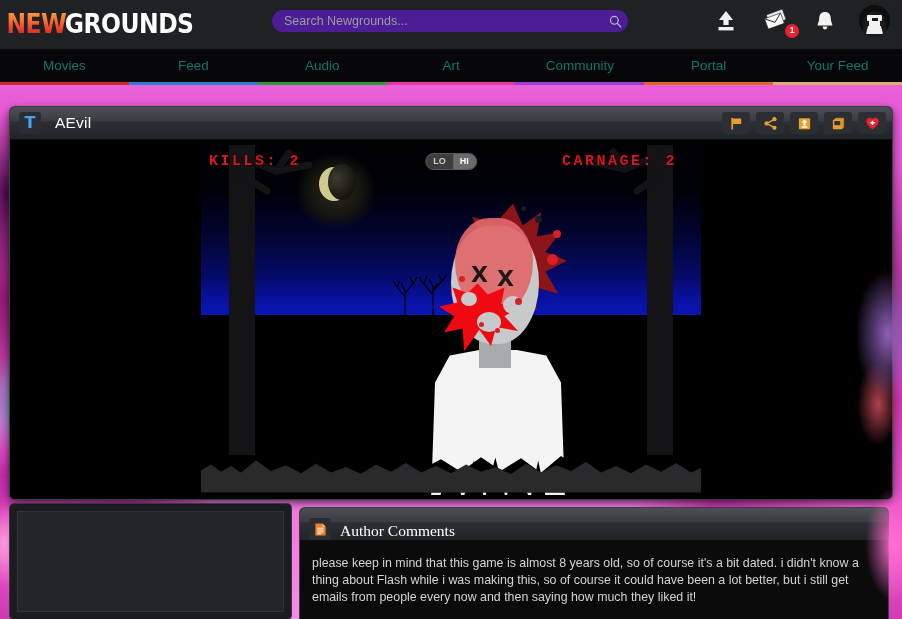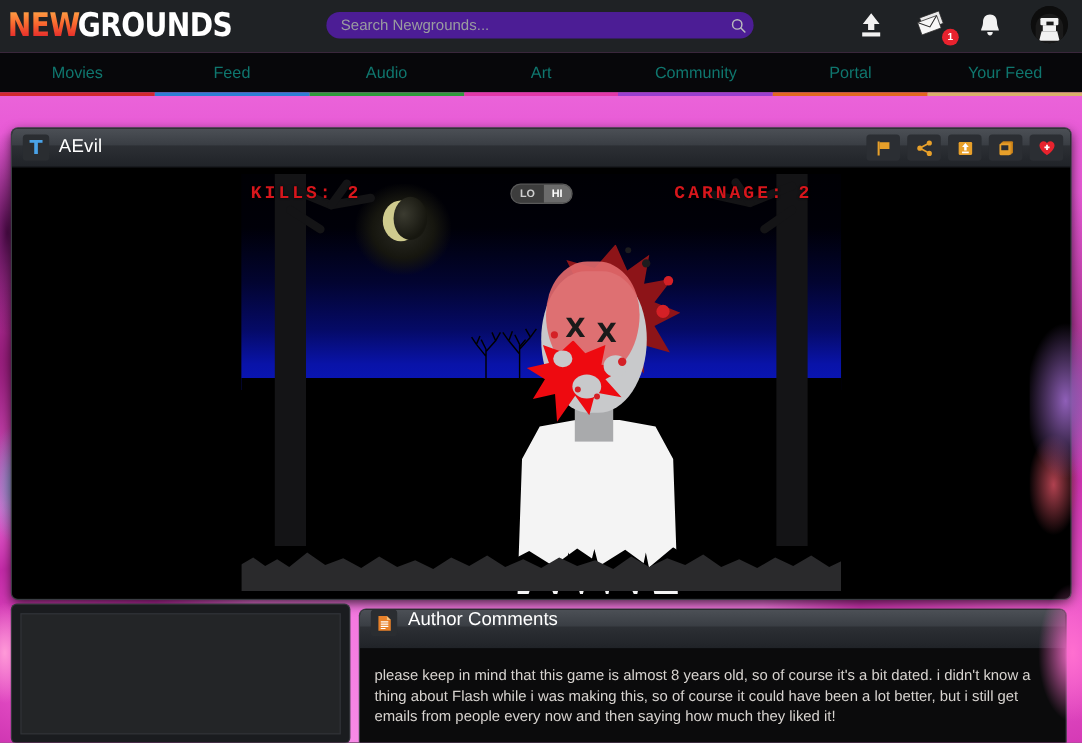--- a/index.html
+++ b/index.html
@@ -37,21 +37,21 @@
     background:
       radial-gradient(ellipse 46px 90px at 30px 260px, #8f5fb8 0%, rgba(143,95,184,0) 72%),
       radial-gradient(ellipse 30px 60px at 20px 330px, #b0414f 0%, rgba(176,65,79,0) 70%),
       radial-gradient(ellipse 40px 80px at 36px 470px, #ff6fd0 0%, rgba(255,111,208,0) 72%);
     pointer-events: none;
   }
 
   
   #header {
     position: relative; z-index: 5;
-    height: 44px; width: 902px;
+    height: 49px; width: 902px;
     background: #1f2225;
     display: flex; align-items: center;
   }
   #logo {
     margin-left: 7px;
     font-family: "DejaVu Sans", sans-serif;
     font-weight: bold; font-size: 23px; letter-spacing: -0.5px;
     line-height: 1;
     display: flex; align-items: center;
     cursor: pointer;
@@ -141,21 +141,21 @@
   }
   #rating-icon {
     width: 22px; height: 22px; border-radius: 3px;
     background: #2a2d31;
     display: flex; align-items: center; justify-content: center;
     color: #4aa3e8; font-weight: bold; font-size: 16px;
     font-family: "DejaVu Sans", sans-serif;
     line-height: 1;
   }
   #game-title {
-    margin-left: 8px; color: #fff; font-size: 15.5px;
+    margin-left: 14px; color: #fff; font-size: 15.5px;
     font-family: "Liberation Sans", sans-serif;
     letter-spacing: .2px;
   }
   #game-actions { margin-left: auto; display: flex; gap: 6px; }
   .act-btn {
     width: 28px; height: 22px; border-radius: 3px;
     background: #2b2e33;
     display: flex; align-items: center; justify-content: center;
     cursor: pointer;
   }
@@ -299,21 +299,21 @@
     width: 588px; height: 111px;
     border-radius: 5px 5px 0 0;
     background: #0b0b0c;
     box-shadow: 0 0 0 1px #3a3d43;
     overflow: hidden;
   }
   #comments-titlebar {
     height: 33px;
     background: linear-gradient(180deg,#4c5056 0%,#3a3e44 42%,#2c2f34 46%,#202328 100%);
     border-bottom: 1px solid #0c0d0f;
-    display: flex; align-items: flex-start; padding-left: 9px;
+    display: flex; align-items: flex-end; padding-left: 9px; font-family: Liberation Serif, serif;
   }
   #doc-icon {
     width: 22px; height: 22px; border-radius: 3px;
     background: #2a2d31; display: flex; align-items: center; justify-content: center;
   }
   #comments-title {
     margin-left: 9px; color: #fff; font-size: 15.5px;
   }
   #comments-body {
     padding: 14px 12px 0 12px;

